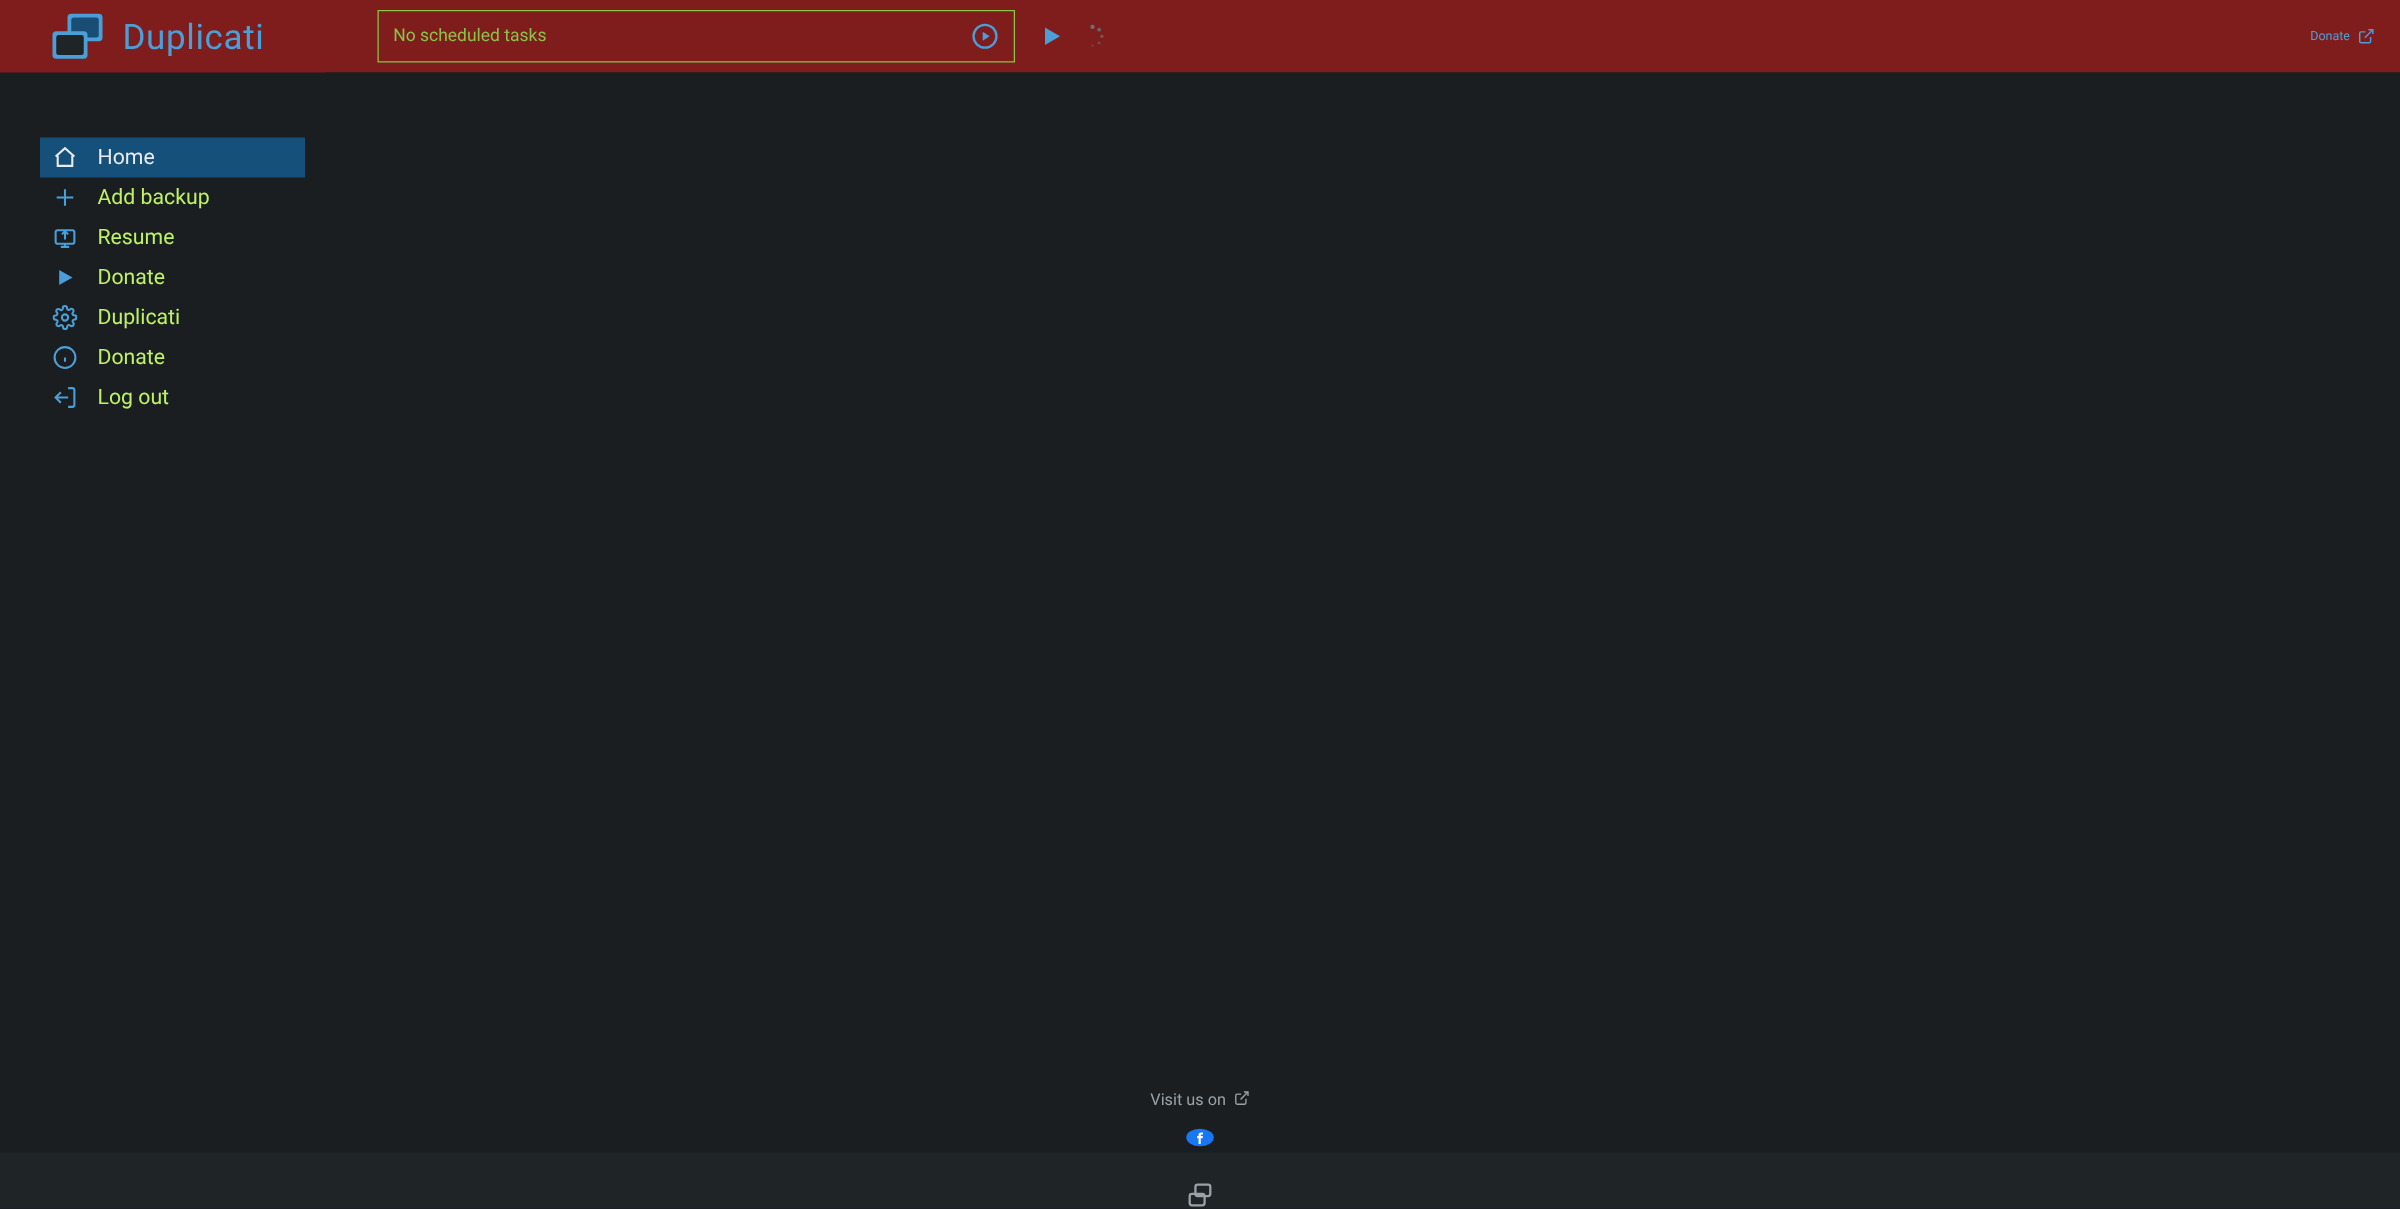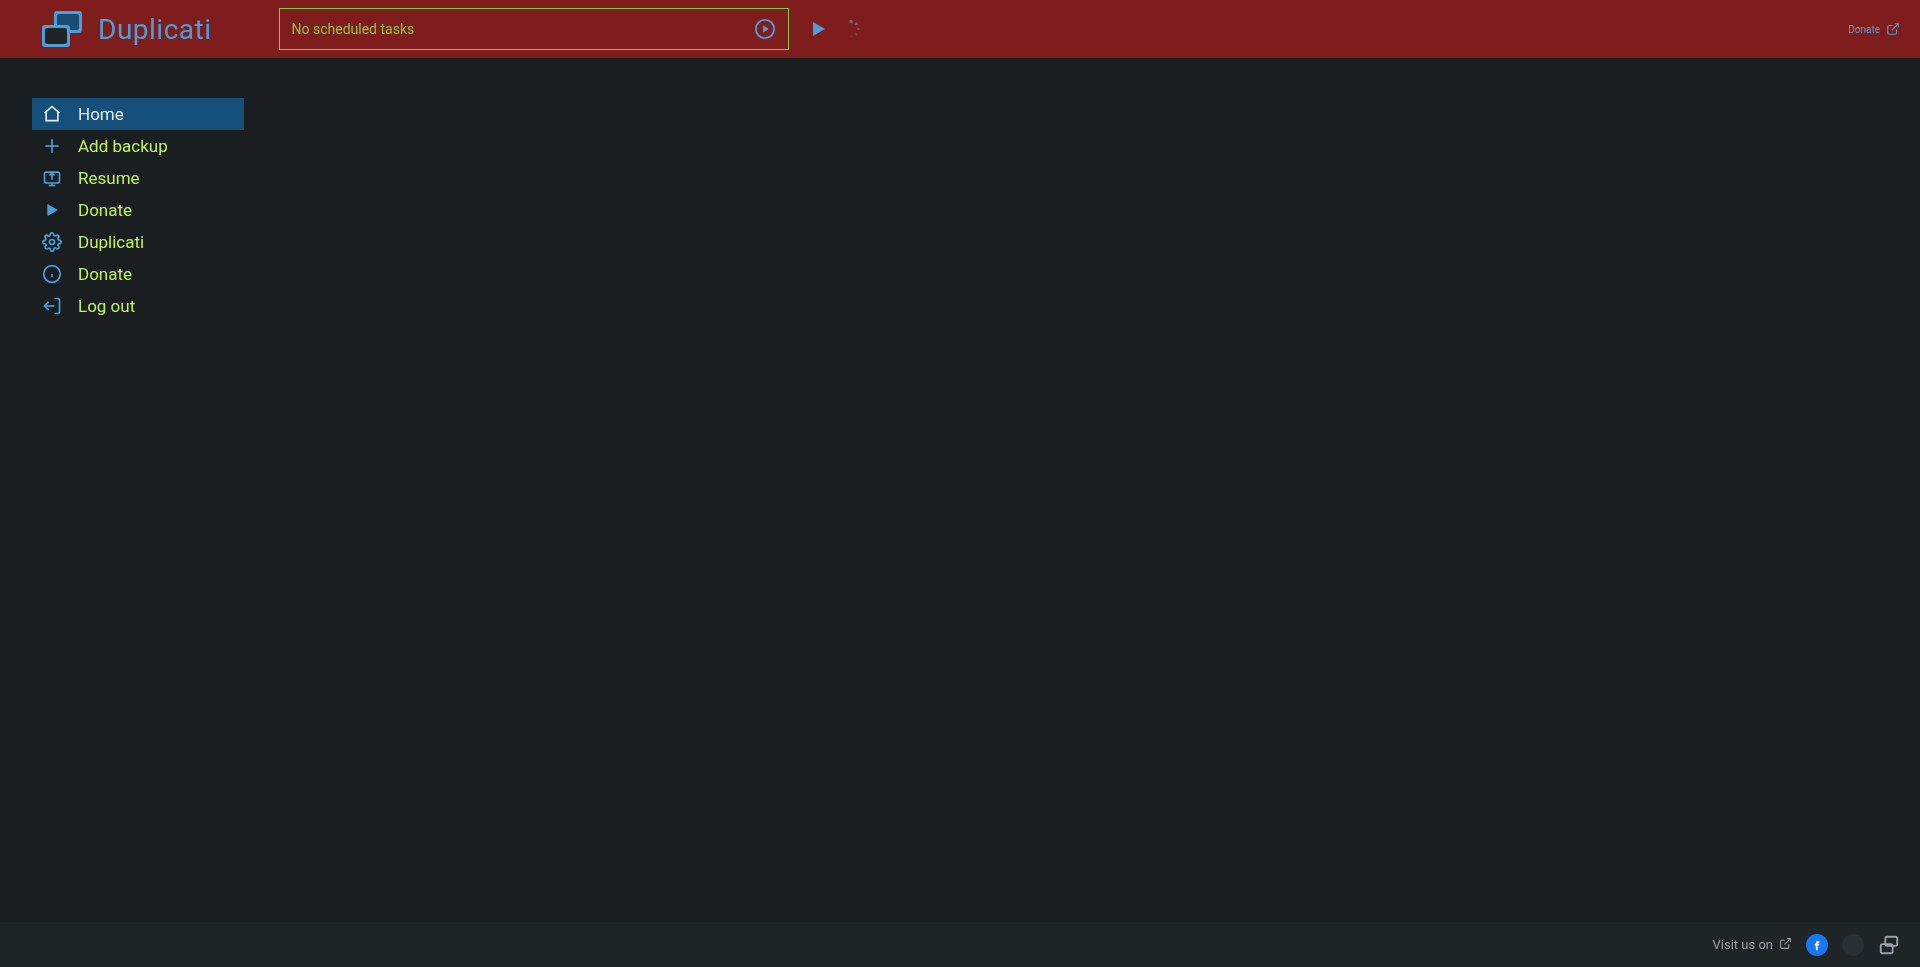--- a/index.html
+++ b/index.html
@@ -38,21 +38,21 @@
       align-items: center;
       justify-content: center;
     }
     .app-title {
       color: #4a9fd8;
       font-size: 28px;
       font-weight: 400;
       letter-spacing: 0.5px;
     }
     .status-box {
-      margin-left: 67px;
+      margin-left: 90px;
       border: 1px solid #8BC34A;
       height: 42px;
       width: 510px;
       display: flex;
       align-items: center;
       padding: 0 12px;
       justify-content: space-between;
     }
     .status-text {
       color: #8BC34A;
@@ -90,21 +90,21 @@
       gap: 6px;
       cursor: pointer;
     }
     .ext-icon {
       width: 14px;
       height: 14px;
     }
     
     .sidebar {
       position: absolute;
-      top: 98px;
+      top: 110px;
       left: 32px;
       width: 212px;
     }
     .sidebar-item {
       display: flex;
       align-items: center;
       height: 32px;
       padding: 0 10px;
       gap: 16px;
       cursor: pointer;
@@ -140,20 +140,21 @@
       bottom: 0;
       left: 0;
       right: 0;
       height: 45px;
       background: #1f2427;
       display: flex;
       align-items: center;
       justify-content: flex-end;
       padding: 0 20px;
       gap: 14px;
+      flex-direction: column;
     }
     .visit-text {
       color: #9ba1a6;
       font-size: 13px;
       display: flex;
       align-items: center;
       gap: 6px;
     }
     .social-icon {
       width: 22px;

